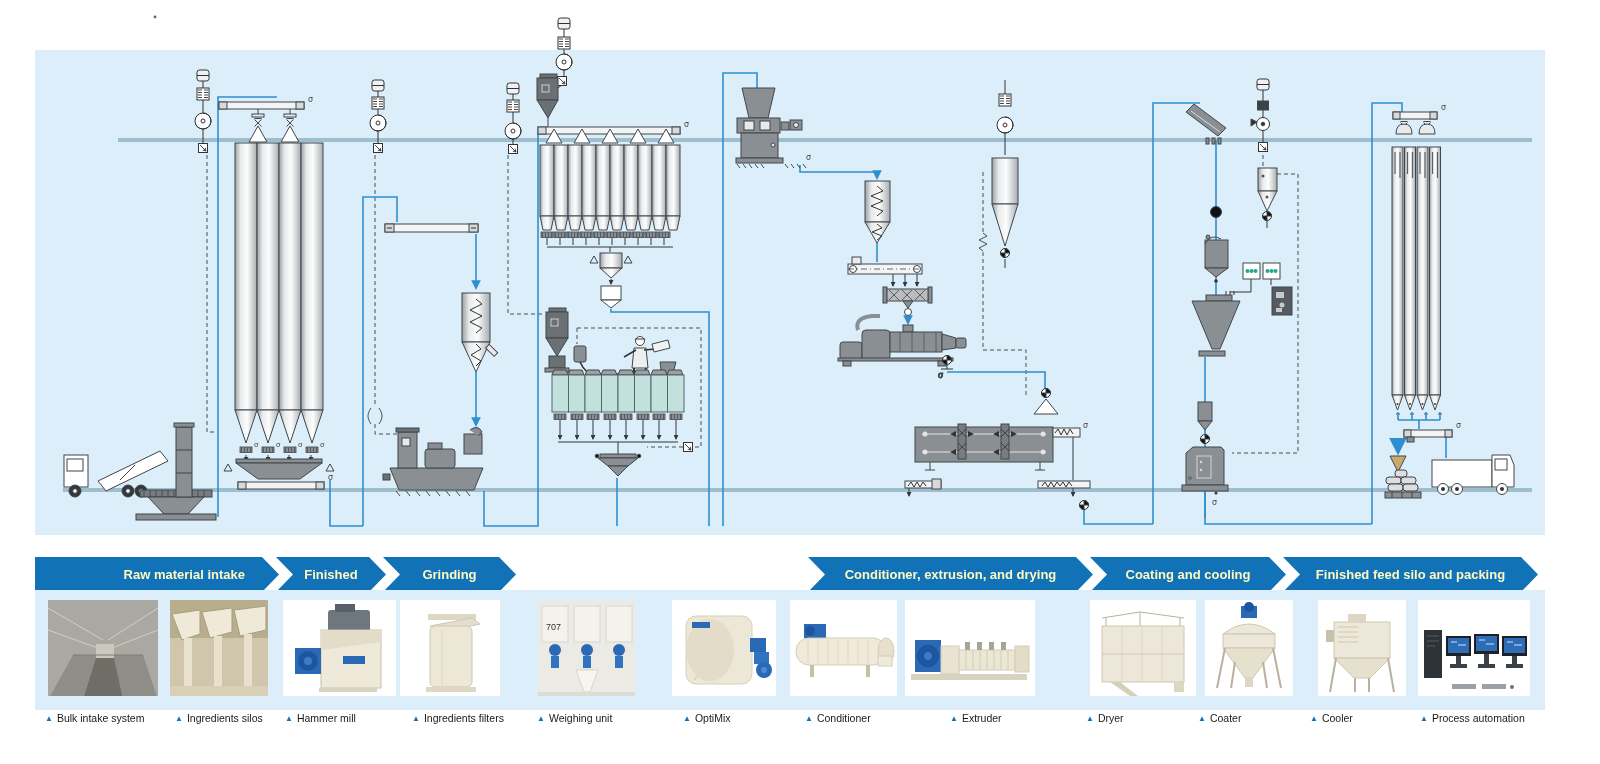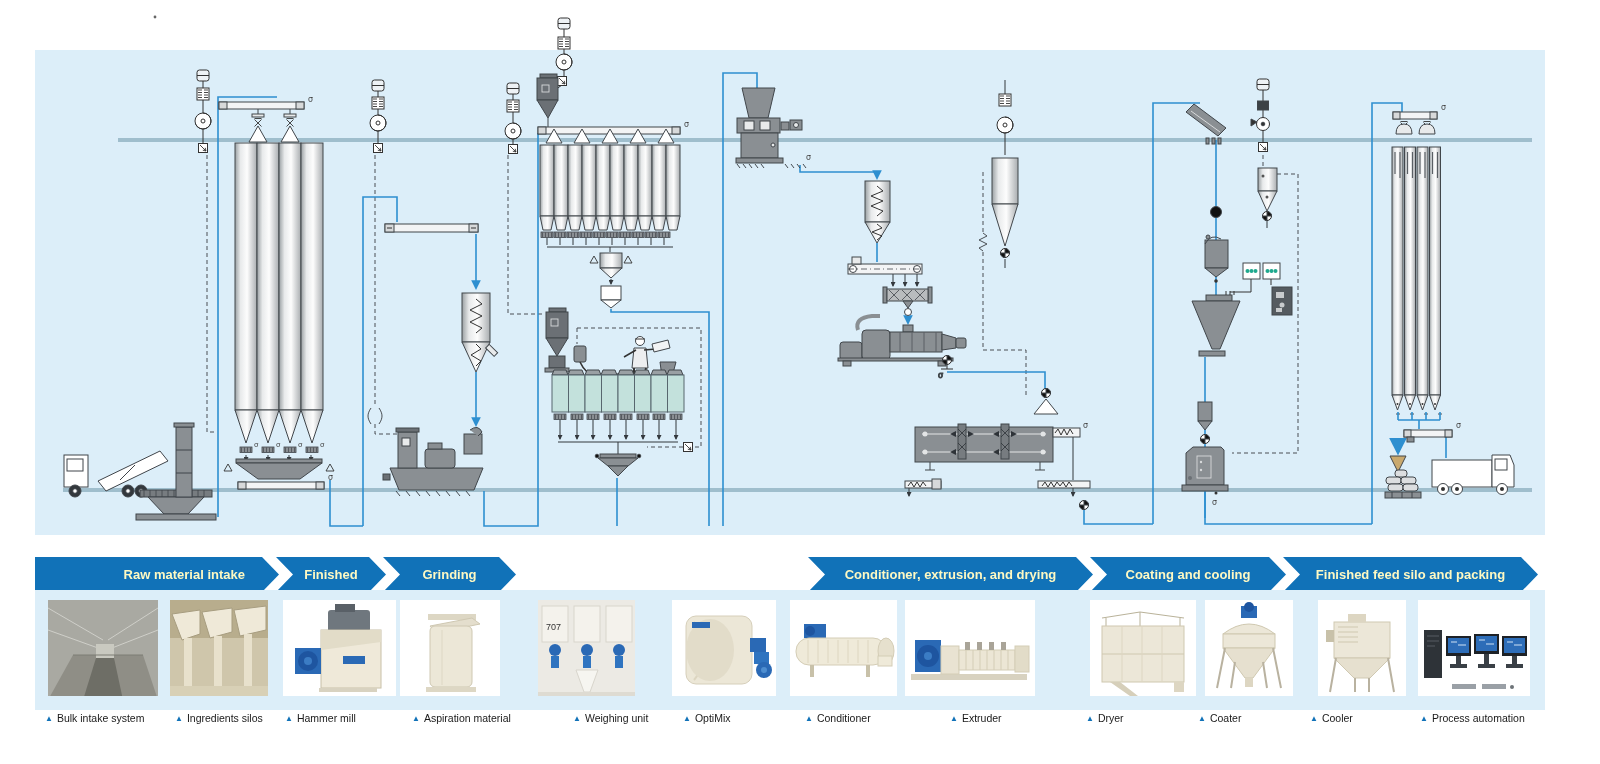--- a/index.html
+++ b/index.html
@@ -823,22 +823,22 @@
         <rect x="88" y="64" width="17" height="4" fill="#3a4046"></rect>
     <rect x="34" y="84" width="24" height="5" fill="#9aa0a6"></rect>
         <rect x="64" y="84" width="24" height="5" fill="#9aa0a6"></rect>
     <circle cx="94" cy="87" r="2" fill="#6d7378"></circle>
   </svg>
 </div>
 
 <div class="plabel" style="left:45px;"><span class="tri">▲</span><span>Bulk intake system</span></div>
 <div class="plabel" style="left:175px;"><span class="tri">▲</span><span>Ingredients silos</span></div>
 <div class="plabel" style="left:285px;"><span class="tri">▲</span><span>Hammer mill</span></div>
-<div class="plabel" style="left:412px;"><span class="tri">▲</span><span>Aspiration material</span></div>
-<div class="plabel" style="left:537px;margin-left:36px;"><span class="tri">▲</span><span>Weighing unit</span></div>
+<div class="plabel" style="left:412px;"><span class="tri">▲</span><span>Ingredients filters</span></div>
+<div class="plabel" style="left:537px;"><span class="tri">▲</span><span>Weighing unit</span></div>
 <div class="plabel" style="left:683px;"><span class="tri">▲</span><span>OptiMix</span></div>
 <div class="plabel" style="left:805px;"><span class="tri">▲</span><span>Conditioner</span></div>
 <div class="plabel" style="left:950px;"><span class="tri">▲</span><span>Extruder</span></div>
 <div class="plabel" style="left:1086px;"><span class="tri">▲</span><span>Dryer</span></div>
 <div class="plabel" style="left:1198px;"><span class="tri">▲</span><span>Coater</span></div>
 <div class="plabel" style="left:1310px;text-align:center;"><span class="tri">▲</span><span>Cooler</span></div>
 <div class="plabel" style="left:1420px;"><span class="tri">▲</span><span>Process automation</span></div>
 
 </div>
 

